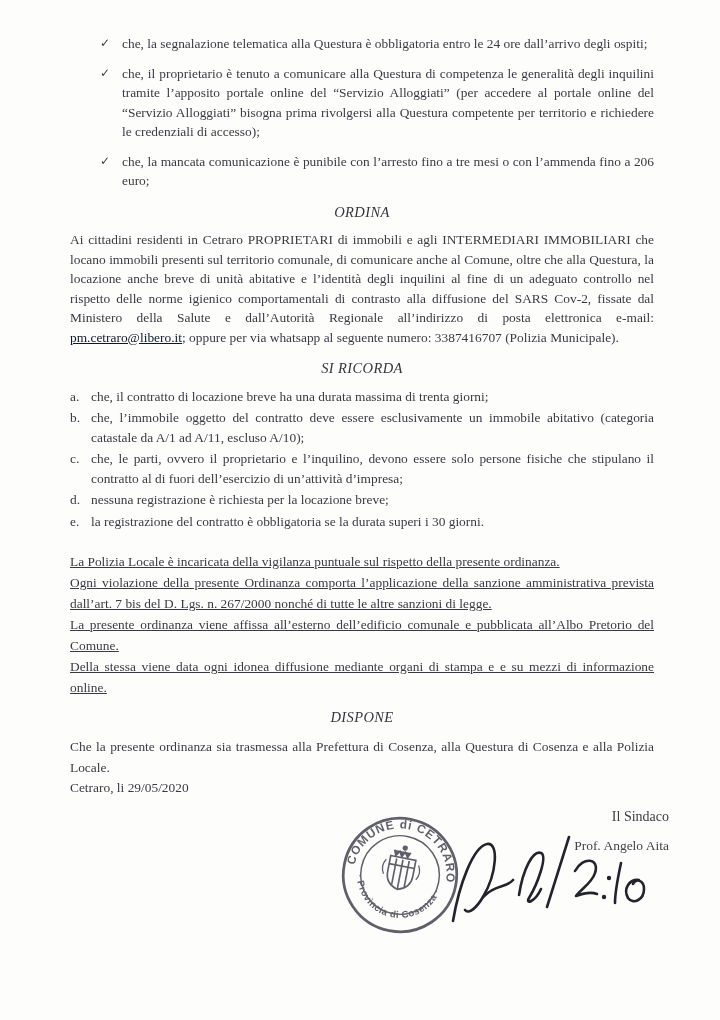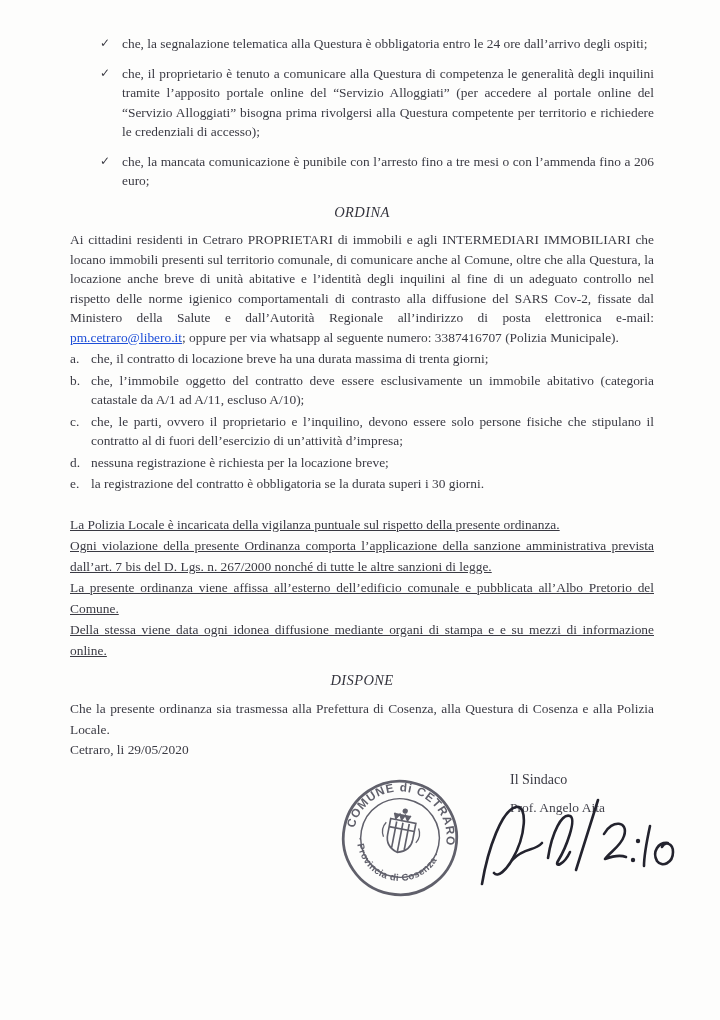--- a/index.html
+++ b/index.html
@@ -36,25 +36,25 @@
   ol.lettered { list-style:none; margin:2px 0 0 0; padding:0; }
   ol.lettered li { position:relative; padding-left:21px; margin-bottom:2px; text-align:justify; }
   ol.lettered .m { position:absolute; left:0; top:0; }
 
   .closing { margin-top:20px; line-height:21px;text-decoration:underline; }
   .closing p { text-align:justify; }
 
   .dispone-body { text-align:justify; line-height:21px; }
   .dateline { }
 
-  .email { color:#1d4ed8; text-decoration:underline; cursor:pointer;margin-top:16px; }
+  .email { color:#0f172a; text-decoration:underline; cursor:pointer;margin-top:16px; }
 
   .sig-row { position:relative; height:180px; margin-top:8px; }
   .stamp { position:absolute; left:266px; top:6px; width:128px; height:128px; opacity:0.92; }
-  .sig-block { position:absolute; left:440px; top:2px; width:188px; text-align:left; }
+  .sig-block { position:absolute; left:411px; top:2px; width:188px; text-align:right; }
   .sig-role { font-size:14px; }
   .sig-name { font-size:13.5px; margin-top:9px; color:#43434c; }
   .sig-scrawl { position:absolute; left:-38px; top:16px; width:230px; height:110px; }
 </style>
 </head>
 <body>
 
 <div class="page">
 
   <section>
@@ -69,20 +69,21 @@
     <div class="premise">
       <span class="check">✓</span>
       <p>che, la mancata comunicazione è punibile con l’arresto fino a tre mesi o con l’ammenda fino a 206 euro;</p>
     </div>
   </section>
 
   <h2 class="doc-heading">ORDINA</h2>
 
   <p class="just"><span>Ai cittadini residenti in Cetraro PROPRIETARI di immobili e agli INTERMEDIARI IMMOBILIARI che locano immobili presenti sul territorio comunale, di comunicare anche al Comune, oltre che alla Questura, la locazione anche breve di unità abitative e l’identità degli inquilini al fine di un adeguato controllo nel rispetto delle norme igienico comportamentali di contrasto alla diffusione del SARS Cov-2, fissate dal Ministero della Salute e dall’Autorità Regionale all’indirizzo di posta elettronica e-mail: </span><a class="email">pm.cetraro@libero.it</a><span>; oppure per via whatsapp al seguente numero: 3387416707 (Polizia Municipale).</span></p>
 
+  <h2 class="doc-heading">SI RICORDA</h2>
 
   <ol class="lettered">
     <li>
       <span class="m">a.</span>
       <p>che, il contratto di locazione breve ha una durata massima di trenta giorni;</p>
     </li>
     <li>
       <span class="m">b.</span>
       <p>che, l’immobile oggetto del contratto deve essere esclusivamente un immobile abitativo (categoria catastale da A/1 ad A/11, escluso A/10);</p>
     </li>

